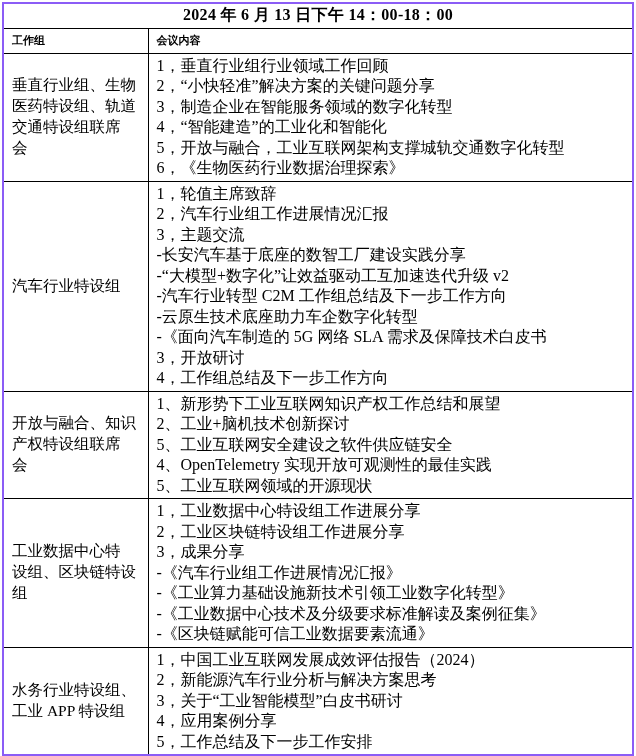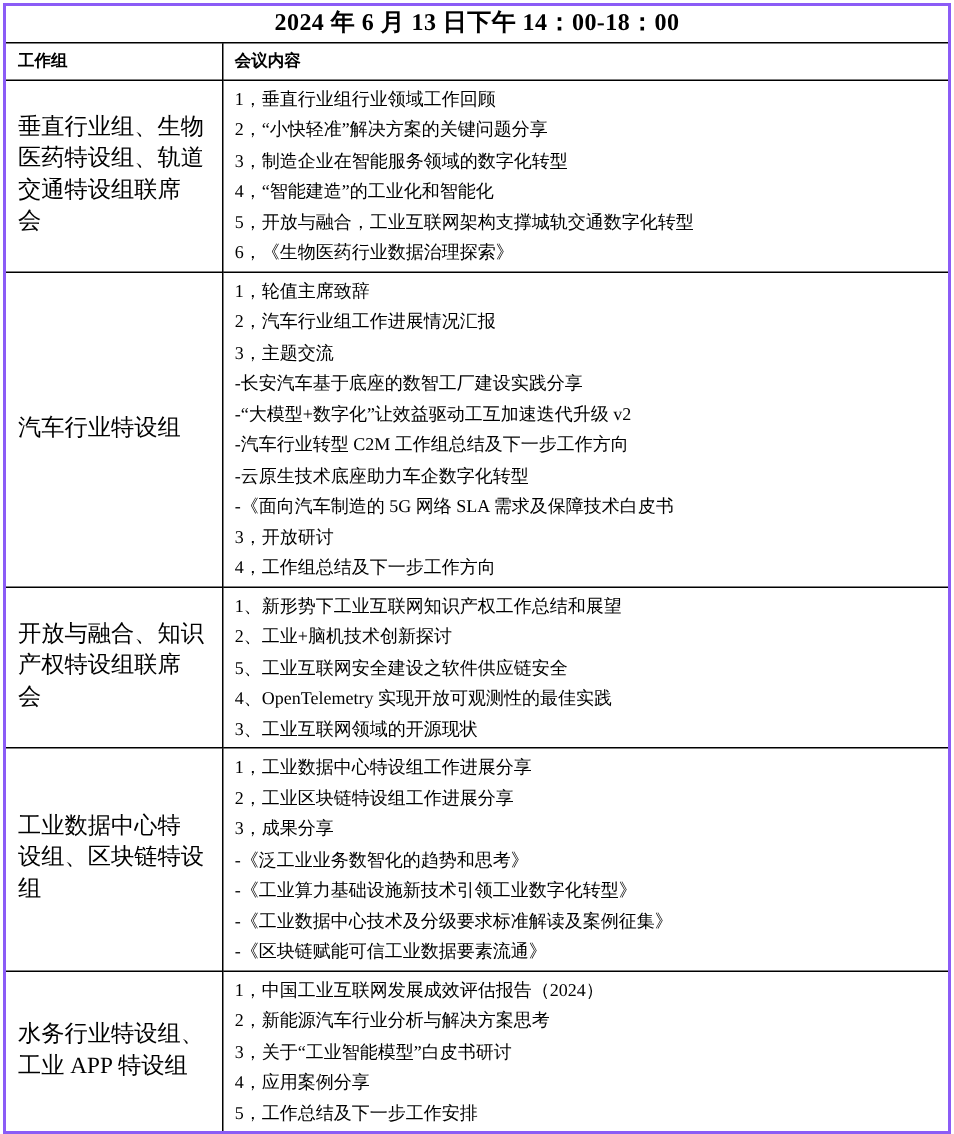--- a/index.html
+++ b/index.html
@@ -51,21 +51,21 @@
     padding: 0 4px 2px 8px;
     font-size: 15.5px;
     line-height: 21px;
     white-space: pre-line;
   }
   .content-cell {
     vertical-align: top;
     padding: 2px 6px 2px 8px;
   }
   .item-line {
-    font-size: 12px;
+    font-size: 16px;
     line-height: 20.5px;
     white-space: normal;
   }
 </style>
 </head>
 <body>
 
 <div class="page">
   <table class="schedule">
     <colgroup>
@@ -113,32 +113,32 @@
         </tr>
         <tr>
           <td class="group-cell">开放与融合、知识
 产权特设组联席
 会</td>
           <td class="content-cell">
             <div class="item-line">1、新形势下工业互联网知识产权工作总结和展望</div>
             <div class="item-line">2、工业+脑机技术创新探讨</div>
             <div class="item-line">5、工业互联网安全建设之软件供应链安全</div>
             <div class="item-line">4、OpenTelemetry 实现开放可观测性的最佳实践</div>
-            <div class="item-line">3、工业互联网领域的开源现状</div>
+            <div class="item-line">5、工业互联网领域的开源现状</div>
           </td>
         </tr>
         <tr>
           <td class="group-cell">工业数据中心特
 设组、区块链特设
 组</td>
           <td class="content-cell">
             <div class="item-line">1，工业数据中心特设组工作进展分享</div>
             <div class="item-line">2，工业区块链特设组工作进展分享</div>
             <div class="item-line">3，成果分享</div>
-            <div class="item-line">-《泛工业业务数智化的趋势和思考》</div>
+            <div class="item-line">-《汽车行业组工作进展情况汇报》</div>
             <div class="item-line">-《工业算力基础设施新技术引领工业数字化转型》</div>
             <div class="item-line">-《工业数据中心技术及分级要求标准解读及案例征集》</div>
             <div class="item-line">-《区块链赋能可信工业数据要素流通》</div>
           </td>
         </tr>
         <tr>
           <td class="group-cell">水务行业特设组、
 工业 APP 特设组</td>
           <td class="content-cell">
             <div class="item-line">1，中国工业互联网发展成效评估报告（2024）</div>

